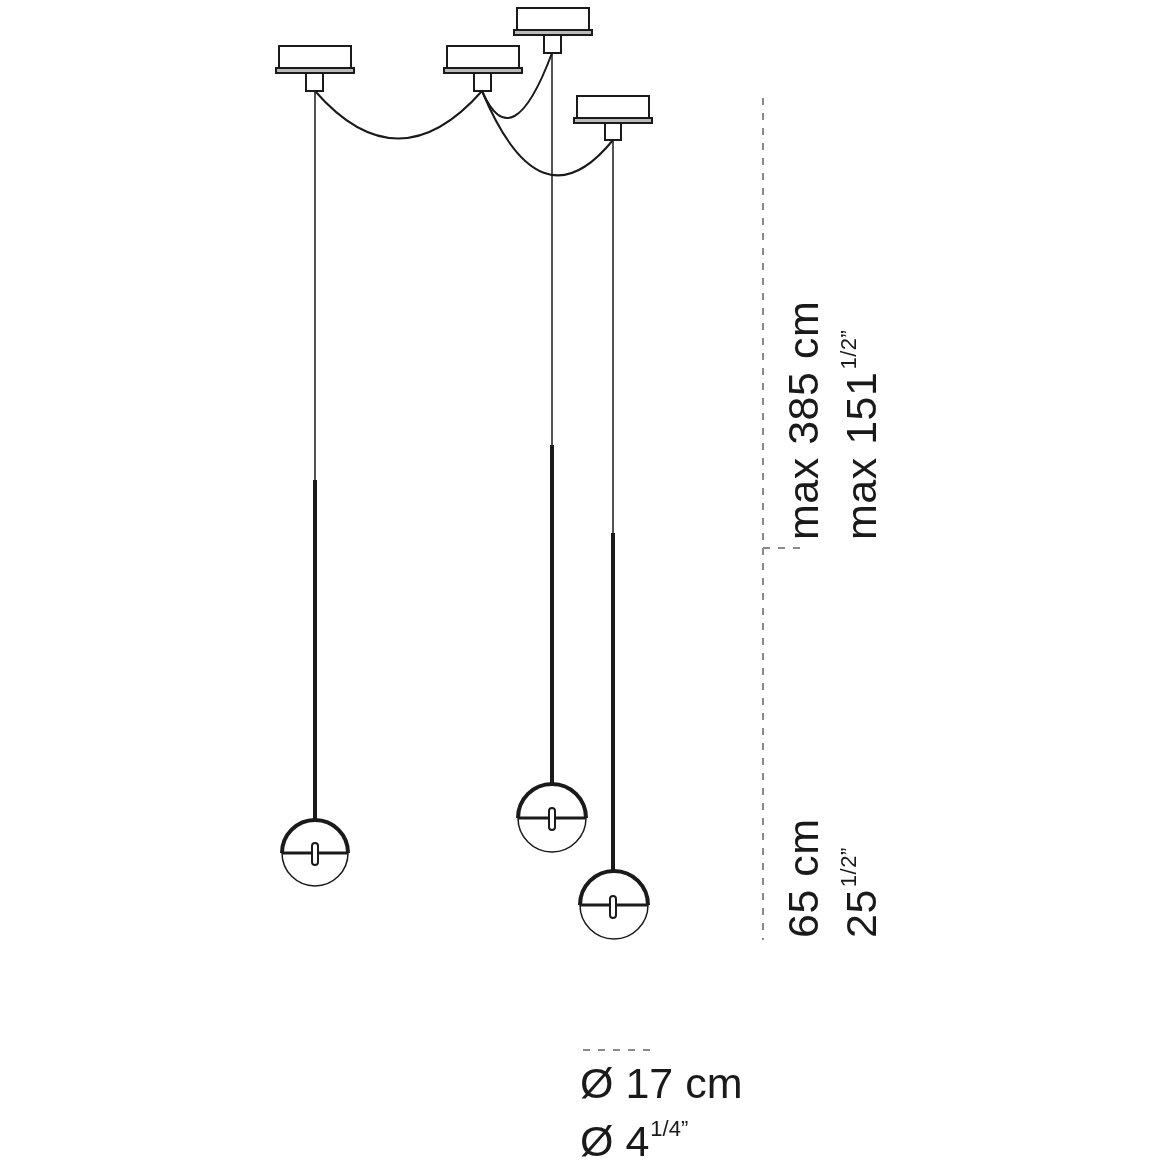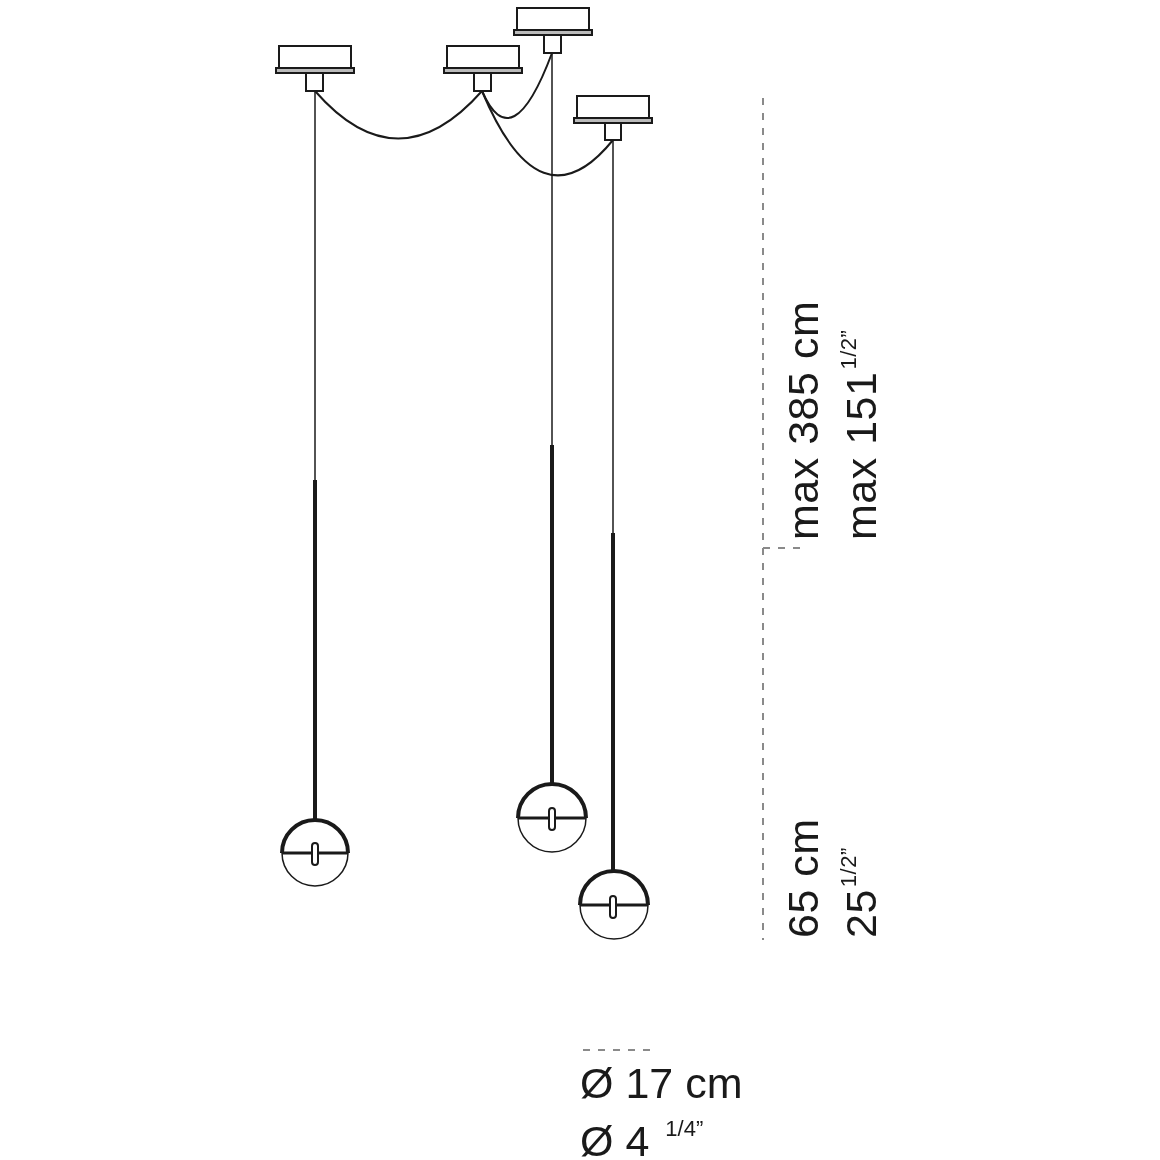--- a/index.html
+++ b/index.html
@@ -3,21 +3,21 @@
   <meta charset="utf-8">
   <style>
     html, body { margin: 0; padding: 0; background: #ffffff; }
     body { width: 1160px; height: 1160px; position: relative; overflow: hidden;
            font-family: "Liberation Sans", sans-serif; color: #1a1a1a; }
     #drawing { position: absolute; left: 0; top: 0; }
     .vlabel { position: absolute; transform-origin: left top; transform: rotate(-90deg);
               white-space: nowrap; font-size: 43px; font-weight: 300; letter-spacing: 0.5px; line-height: 1; }
     .vlabel sup { font-size: 22px; vertical-align: 20px; margin-left: 2px; }
     .hlabel { position: absolute; white-space: nowrap; font-size: 43px; line-height: 1; }
-    .hlabel sup { font-size: 22px; vertical-align: 20px; margin-left: 16px; }
+    .hlabel sup { font-size: 22px; vertical-align: 20px; margin-left: 1px; }
   </style>
 </head>
 <body>
 
 <svg id="drawing" width="1160" height="1160" viewBox="0 0 1160 1160" xmlns="http://www.w3.org/2000/svg">
   <g fill="none" stroke="#1a1a1a" stroke-width="2">
 
     <g>
       <rect x="279" y="46" width="72" height="22"></rect>
       <rect x="276" y="68" width="78" height="5" fill="#bbb"></rect>

